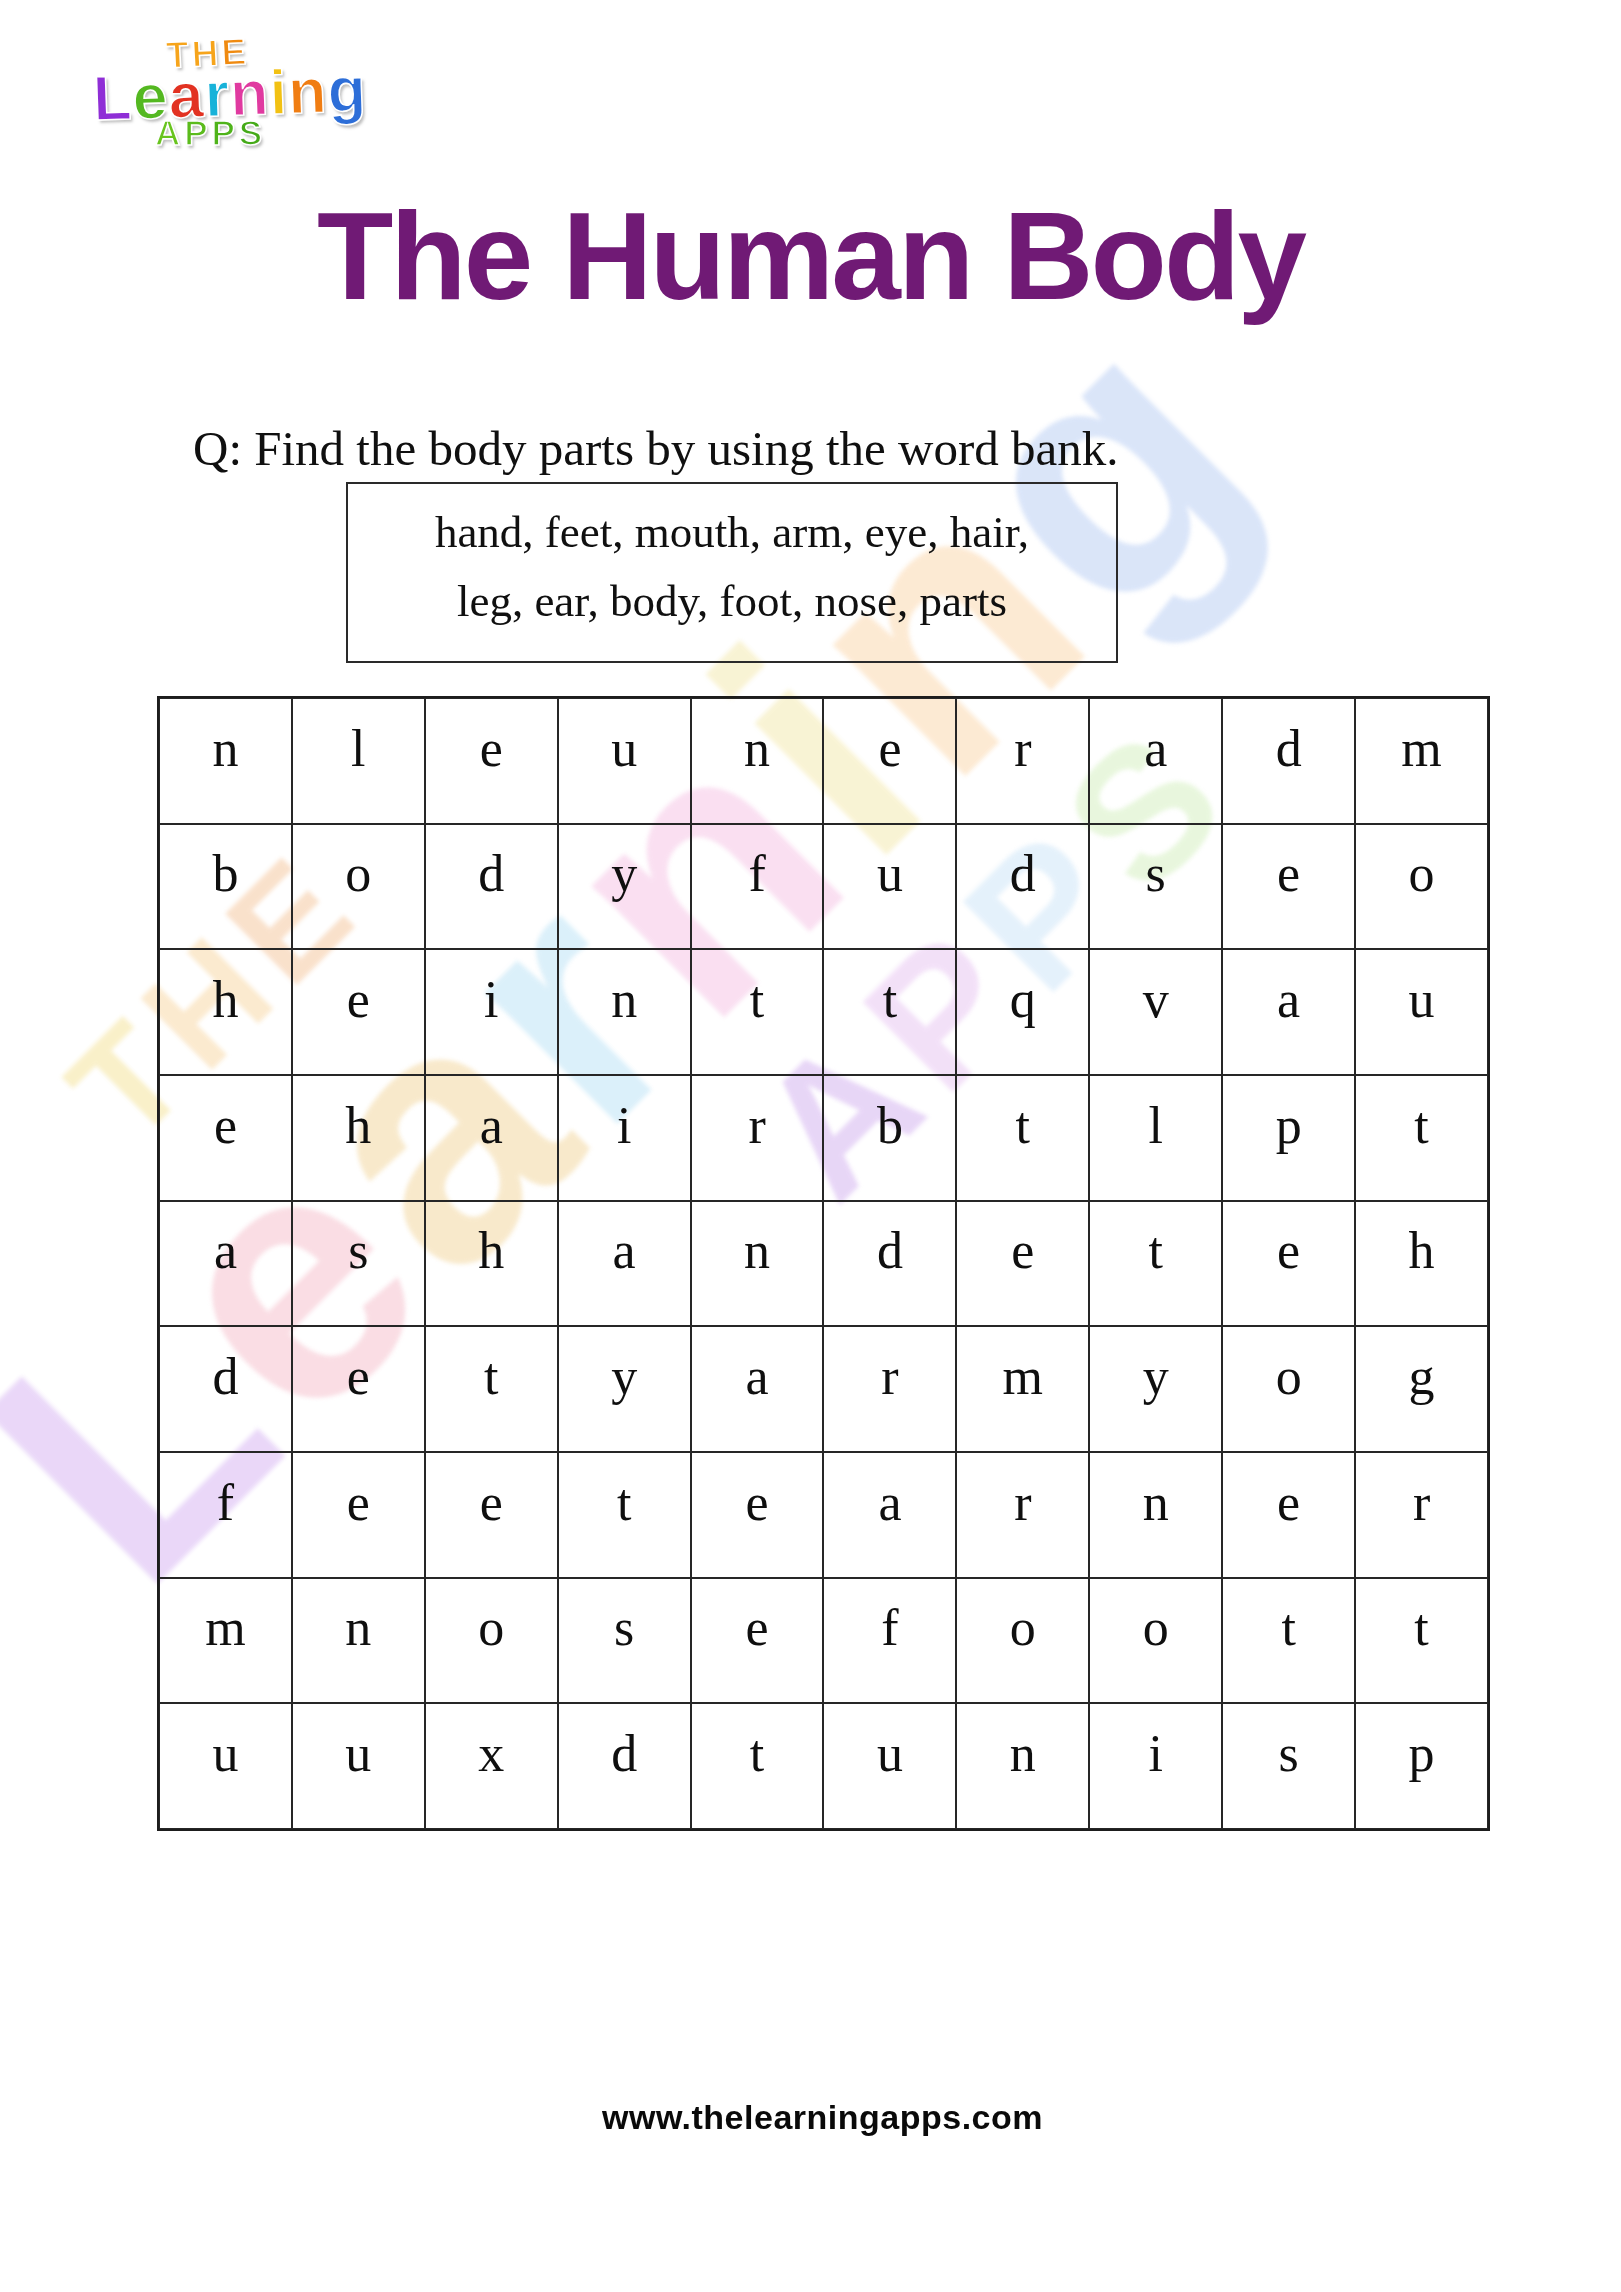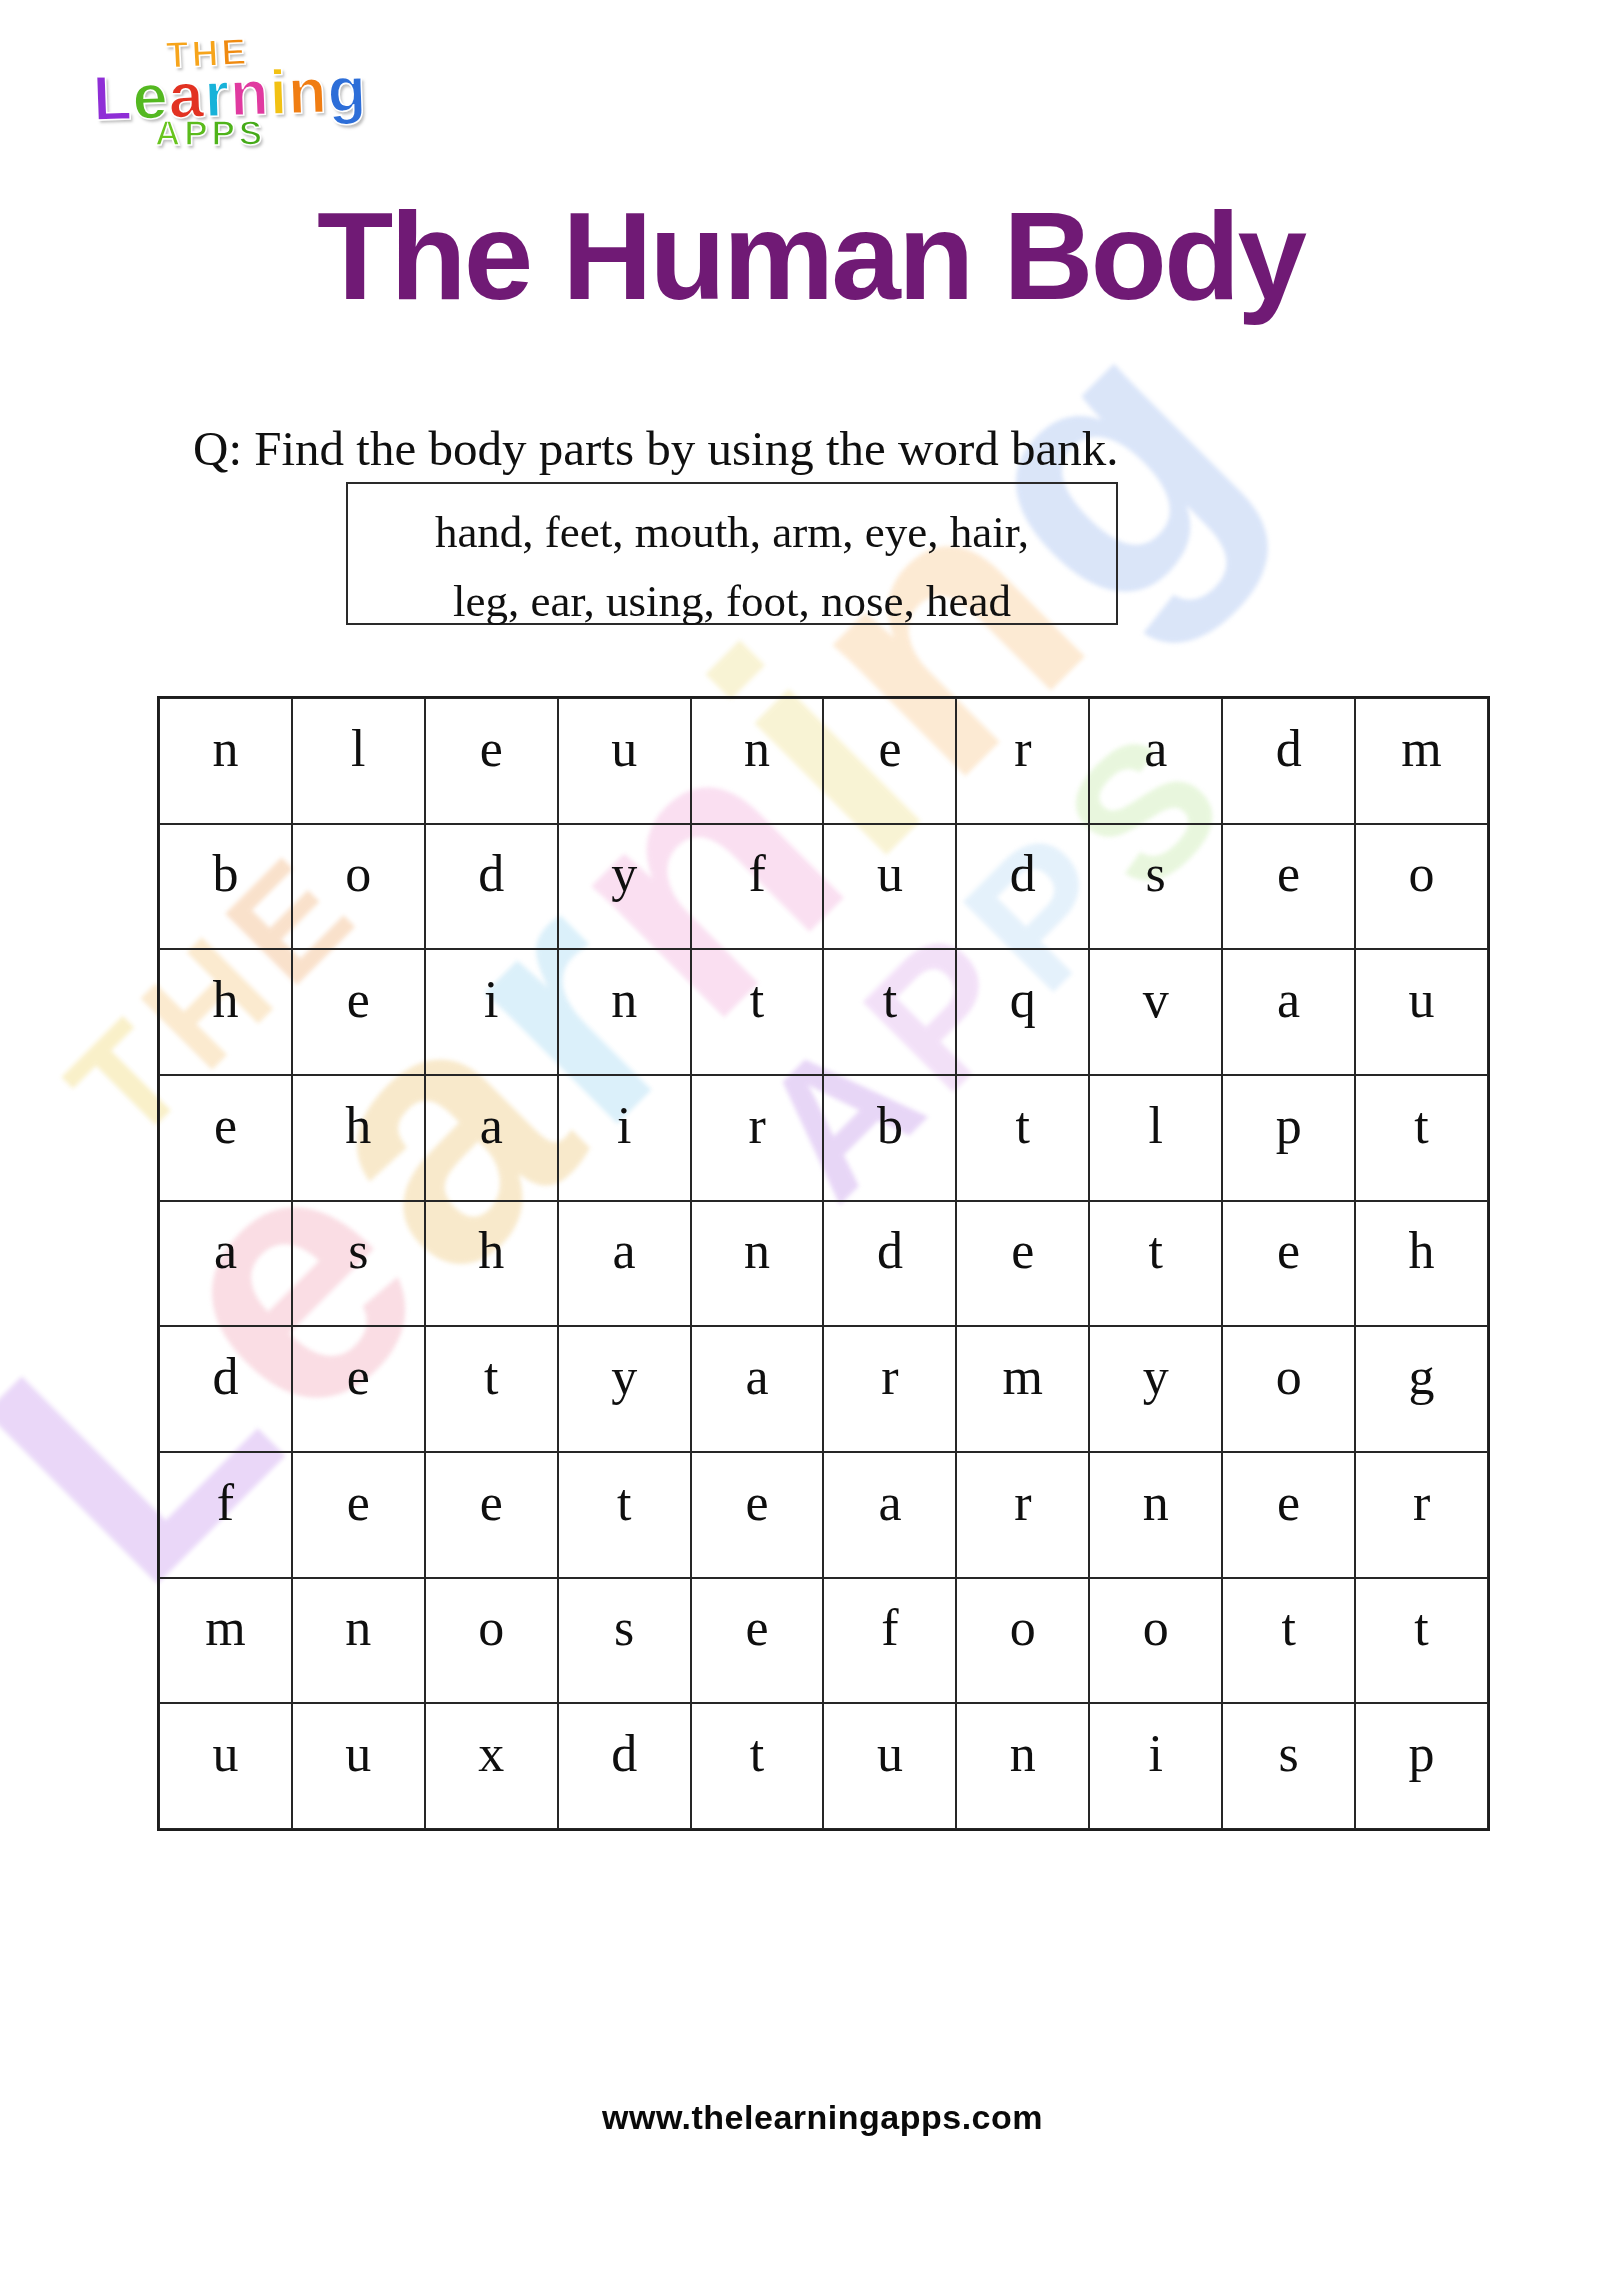--- a/index.html
+++ b/index.html
@@ -29,21 +29,21 @@
   .logo-3 { font-size:35px; margin-left:62px; margin-top:-9.8px; letter-spacing:3.9px; line-height:1; }
 
   
   .title { position:absolute; left:0; right:0; top:184px; z-index:1;
            text-align:center; font-family:"Liberation Sans","DejaVu Sans",sans-serif;
            font-weight:bold; font-size:125px; letter-spacing:-2.9px; color:#701a75; }
   .question { position:absolute; left:193px; top:420px; z-index:1;
               font-size:49px; color:#101010; }
 
   
-  .word-bank { position:absolute; left:346px; top:482px; width:772px; height:143px;
+  .word-bank { position:absolute; left:346px; top:482px; width:772px; height:181px;
                border:2.9px solid #2a2a2a; z-index:1; text-align:center;
                padding-top:13.7px; background:transparent; }
   .word-bank .wb-line { font-size:45px; line-height:1.55; color:#101010; }
 
   
   .grid { position:absolute; left:157px; top:696px; width:1333px; height:1135px;
           z-index:1; display:grid;
           grid-template-columns:repeat(10,1fr); grid-template-rows:repeat(9,1fr);
           border:2.9px solid #1d1d1d; background:transparent; }
   .cell { border:1px solid #262626; display:flex; justify-content:center;
@@ -71,21 +71,21 @@
     <div class="logo-2"><span style="color: rgb(143, 46, 214);">L</span><span style="color: rgb(84, 184, 33);">e</span><span style="color: rgb(226, 50, 34);">a</span><span style="color: rgb(23, 178, 217);">r</span><span style="color: rgb(224, 58, 160);">n</span><span style="color: rgb(242, 193, 19);">i</span><span style="color: rgb(240, 125, 18);">n</span><span style="color: rgb(45, 110, 216);">g</span></div>
     <div class="logo-3"><span style="color: rgb(104, 196, 30);">A</span><span style="color: rgb(91, 187, 28);">P</span><span style="color: rgb(79, 179, 26);">P</span><span style="color: rgb(69, 170, 24);">S</span></div>
   </div>
 
   <h1 class="title">The Human Body</h1>
 
   <p class="question">Q: Find the body parts by using the word bank.</p>
 
   <div class="word-bank">
     <div class="wb-line">hand, feet, mouth, arm, eye, hair,</div>
-    <div class="wb-line">leg, ear, using, foot, nose, head</div>
+    <div class="wb-line">leg, ear, body, foot, nose, parts</div>
   </div>
 
   <div class="grid" id="wordsearch">
       <div class="cell">n</div>
       <div class="cell">l</div>
       <div class="cell">e</div>
       <div class="cell">u</div>
       <div class="cell">n</div>
       <div class="cell">e</div>
       <div class="cell">r</div>

